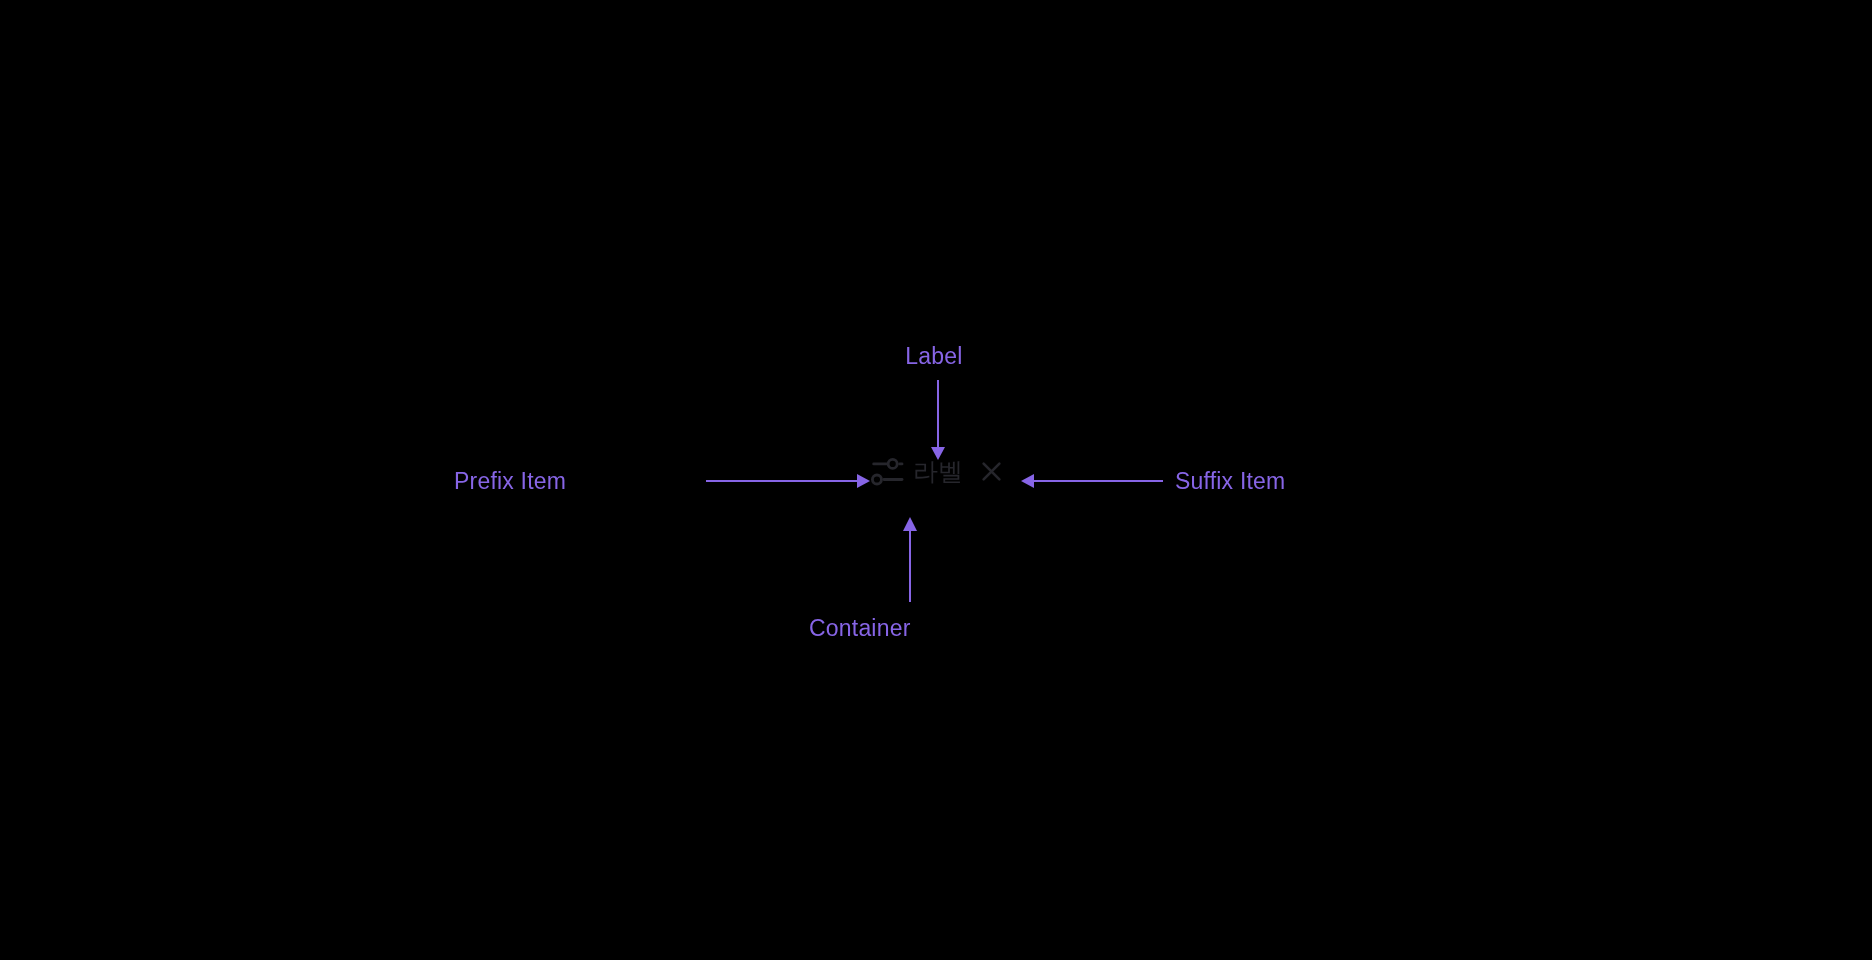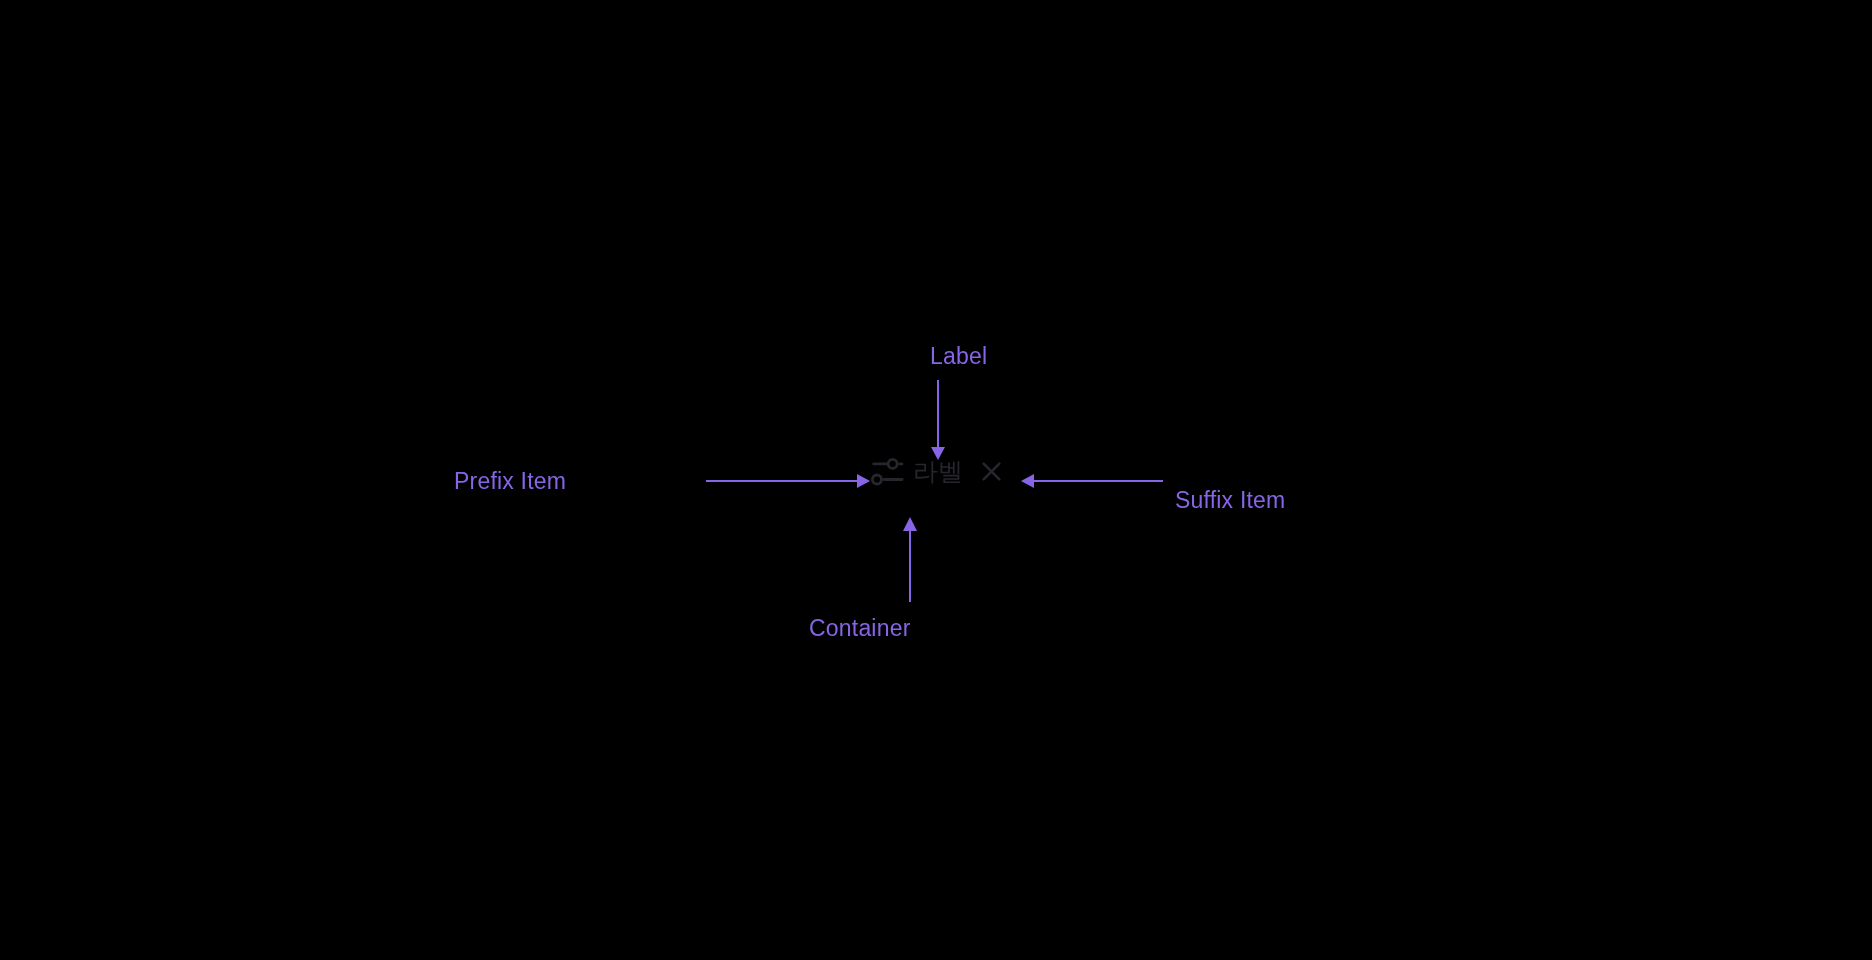--- a/index.html
+++ b/index.html
@@ -32,23 +32,23 @@
   }
   .ann {
     position: absolute;
     color: var(--accent, #8765E6);
     font-size: 23px;
     line-height: 28px;
     font-weight: 400;
     letter-spacing: 0.2px;
     white-space: nowrap;
   }
-  .ann-label     { left: 930px;  top: 342px; width: 120px; text-align: left; }
+  .ann-label     { left: 874px;  top: 342px; width: 120px; text-align: center; }
   .ann-prefix    { left: 454px;  top: 467px; width: 240px;  }
-  .ann-suffix    { left: 1175px; top: 486px; width: 240px; text-align: left;   }
+  .ann-suffix    { left: 1175px; top: 467px; width: 240px; text-align: left;   }
   .ann-container { left: 809px;  top: 614px; width: 200px; text-align: left; }
 
   .chip {
     position: absolute;
     left: 870px;
     top: 450px;
     height: 42px;
     display: flex;
     align-items: center;
     color: var(--chip-foreground, #26262C);

